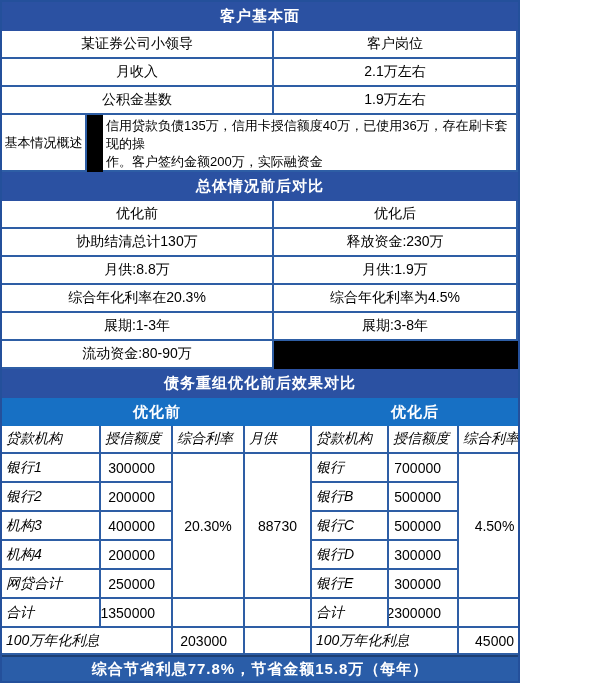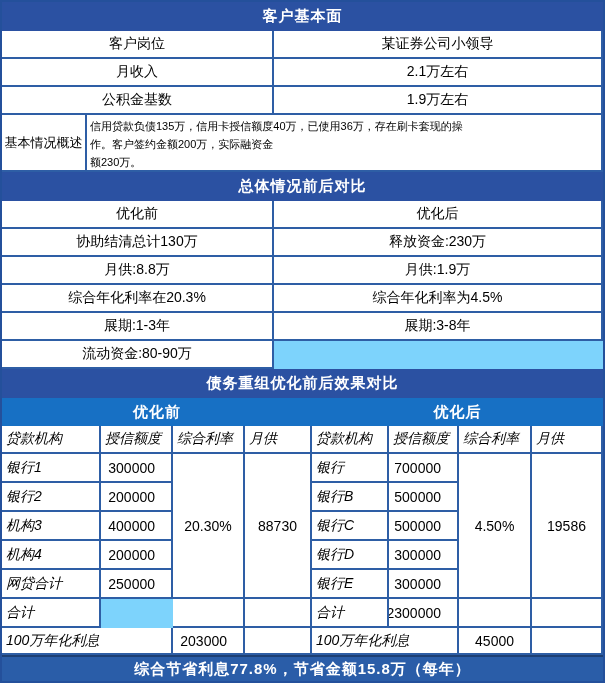--- a/index.html
+++ b/index.html
@@ -2,49 +2,49 @@
 <html style="--banner: #2b51a2; --subbanner: #1770c4; --footerbg: #2a5da8; --border: #2e5ea5; --outer: #24509b;"><head>
 <meta charset="utf-8">
 <style>
   :root{
     --banner:#2b51a2; --subbanner:#1770c4; --footerbg:#2a5da8;
     --border:#2e5ea5; --outer:#24509b; --ink:#000;
   }
   *{box-sizing:border-box;margin:0;padding:0;}
   html,body{background:#fff;}
   body{font-family:"Liberation Sans","DejaVu Sans",sans-serif;color:var(--ink);}
-  .sheet{width:605px;height:683px;border:2px solid var(--outer);display:flex;flex-direction:column;background:#7dd3fc;overflow:hidden;}
+  .sheet{width:520px;height:683px;border:2px solid var(--outer);display:flex;flex-direction:column;background:#000000;overflow:hidden;}
   .banner{height:29px;flex:0 0 29px;background:var(--banner);color:#fff;font-weight:bold;font-size:15px;display:flex;align-items:center;justify-content:center;letter-spacing:1px;}
   .grid{display:grid;}
   .cell{background:#fff;border-right:2px solid var(--border);border-bottom:2px solid var(--border);display:flex;align-items:center;font-size:14px;overflow:hidden;white-space:nowrap;}
   .center{justify-content:center;}
   .left{justify-content:flex-start;padding-left:4px;font-style:italic;}
   .right{justify-content:flex-end;padding-right:16px;}
   .top3{grid-template-columns:272px 1fr;grid-auto-rows:28px;}
   .summaryrow{grid-template-columns:85px 1fr;grid-auto-rows:57px;}
-  .summary-text{display:block;align-items:flex-start;font-size:11px;line-height:18px;padding:2px 3px;white-space:normal;}
+  .summary-text{display:block;align-items:flex-start;font-size:13px;line-height:18px;padding:2px 3px;white-space:normal;margin-left:16px;}
   .sec2{grid-template-columns:272px 1fr;grid-auto-rows:28px;}
   .subbanner{height:28px;flex:0 0 28px;background:var(--subbanner);display:grid;grid-template-columns:310px 1fr;}
   .subbanner .half{color:#fff;font-weight:bold;font-size:15px;display:flex;align-items:center;justify-content:center;letter-spacing:1px;}
   .tables{display:flex;}
   .tbl{display:grid;grid-template-rows:28px 29px 29px 29px 29px 29px 29px 27px;}
   .tbl-left{width:310px;grid-template-columns:99px 72px 72px 67px;}
   .tbl-right{flex:1;grid-template-columns:77px 70px 73px 1fr;}
   .footerbar{flex:1;background:var(--footerbg);border-top:2px solid #1d3f73;color:#fff;font-weight:bold;font-size:15px;display:flex;align-items:center;justify-content:center;letter-spacing:1px;}
 </style>
 </head>
 <body>
 
 <div class="sheet">
 
   <div class="banner">客户基本面</div>
 
   <div class="grid top3">
+    <div class="cell center">某证券公司小领导</div>
     <div class="cell center">客户岗位</div>
-    <div class="cell center">某证券公司小领导</div>
     <div class="cell center">月收入</div>
     <div class="cell center">2.1万左右</div>
     <div class="cell center">公积金基数</div>
     <div class="cell center">1.9万左右</div>
   </div>
 
   <div class="grid summaryrow">
     <div class="cell center" style="font-size:13px;">基本情况概述</div>
     <div class="cell summary-text">
       <div>信用贷款负债135万，信用卡授信额度40万，已使用36万，存在刷卡套现的操</div>
@@ -92,20 +92,21 @@
       <div class="cell right" style="grid-area:4/2/5/3">400000</div>
       <div class="cell left" style="grid-area:5/1/6/2">机构4</div>
       <div class="cell right" style="grid-area:5/2/6/3">200000</div>
       <div class="cell left" style="grid-area:6/1/7/2">网贷合计</div>
       <div class="cell right" style="grid-area:6/2/7/3">250000</div>
 
       <div class="cell center" style="grid-area:2/3/7/4">20.30%</div>
       <div class="cell center" style="grid-area:2/4/7/5">88730</div>
 
       <div class="cell left" style="grid-area:7/1/8/2">合计</div>
+      <div class="cell right" style="grid-area:7/2/8/3">1350000</div>
       <div class="cell" style="grid-area:7/3/8/4"></div>
       <div class="cell" style="grid-area:7/4/8/5"></div>
 
       <div class="cell left" style="grid-area:8/1/9/3">100万年化利息</div>
       <div class="cell right" style="grid-area:8/3/9/4">203000</div>
       <div class="cell" style="grid-area:8/4/9/5"></div>
     </div>
 
     <div class="tbl tbl-right">
       <div class="cell left" style="grid-area:1/1/2/2">贷款机构</div>

